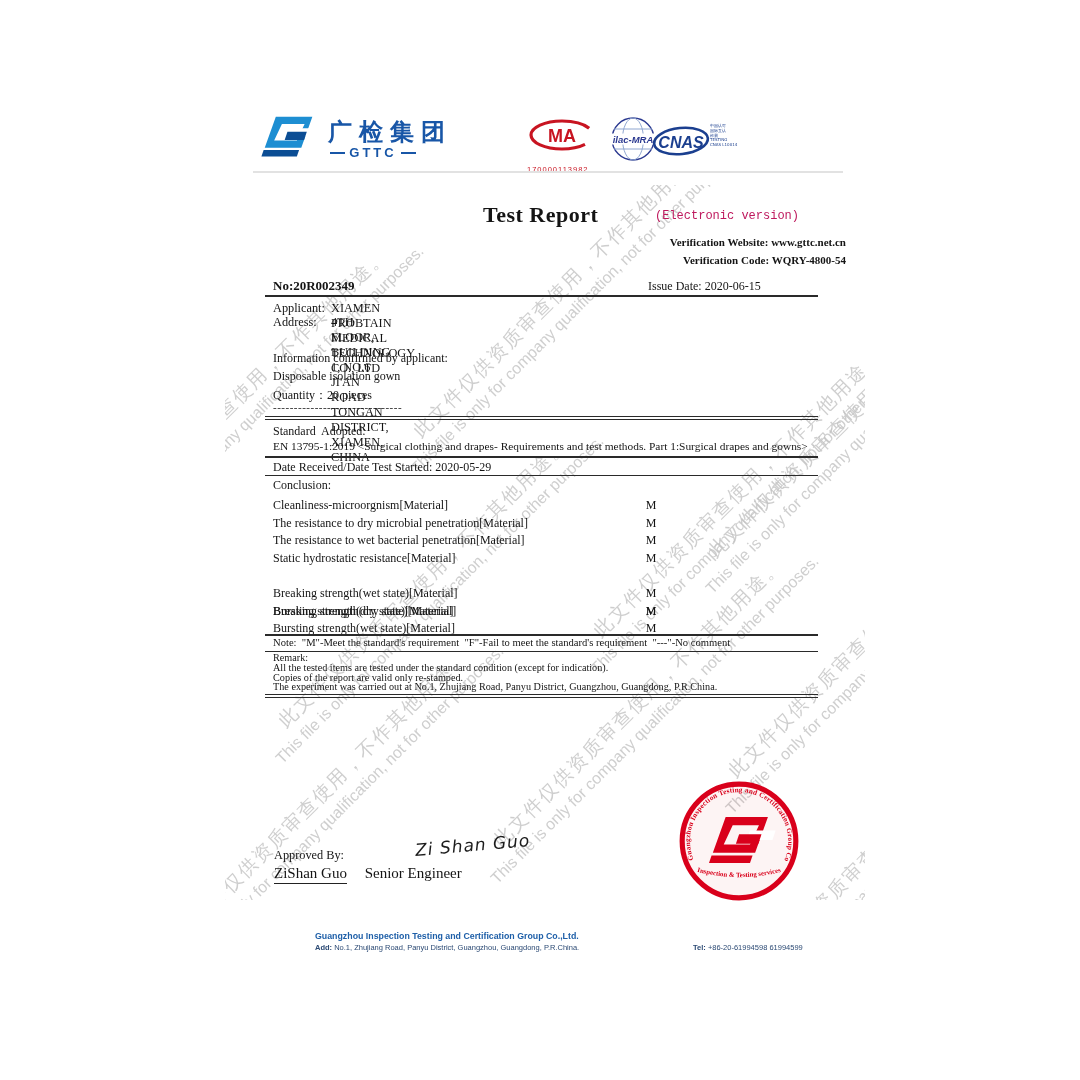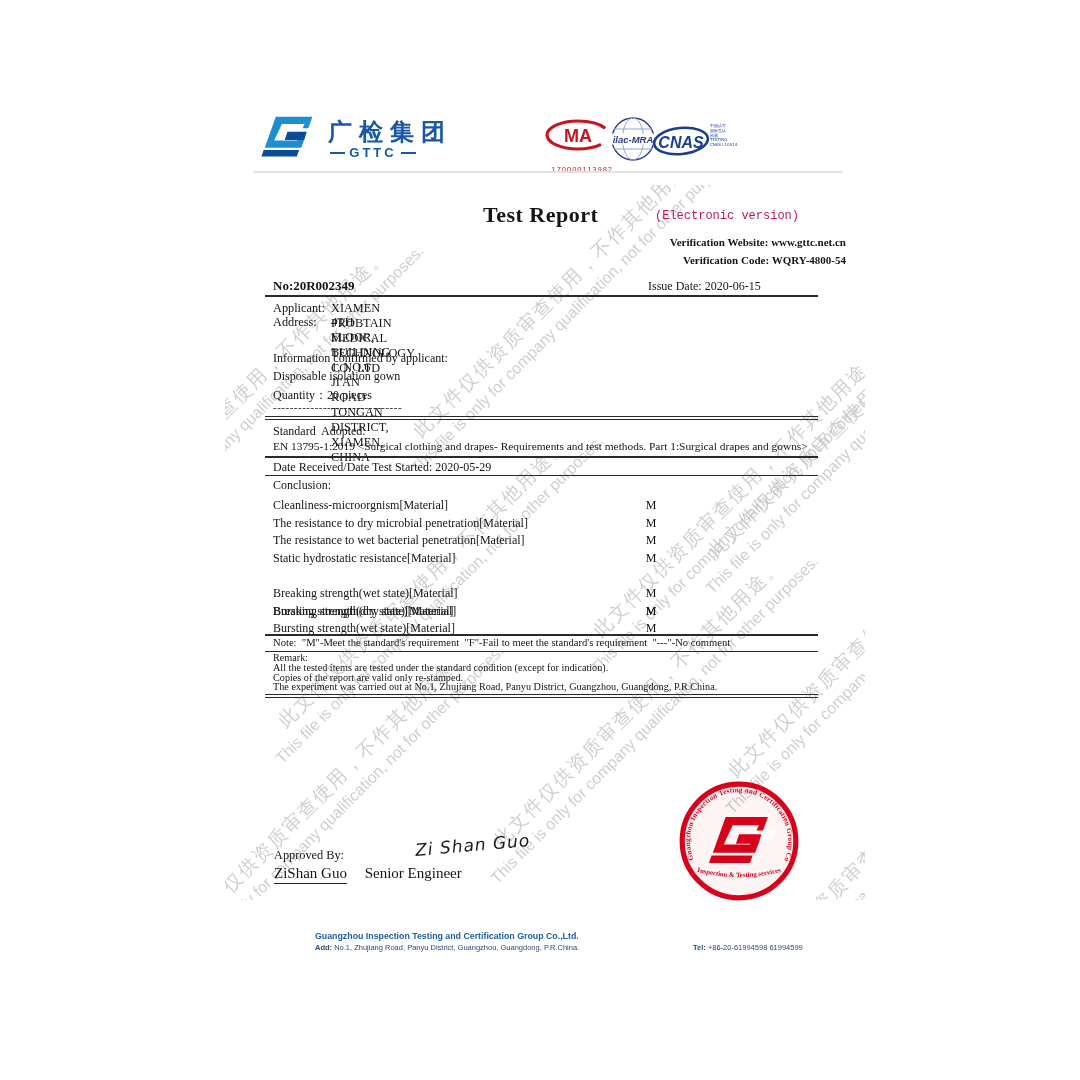--- a/index.html
+++ b/index.html
@@ -123,21 +123,21 @@
       <polygon points="12,66 76,66 72,78 8,78" fill="#0b4d94"></polygon>
     </svg>
   </div>
   <div class="abs logo-cn">广检集团</div>
   <div class="abs logo-en-row">
     <span class="dash"></span>
     <span class="logo-en">GTTC</span>
     <span class="dash"></span>
   </div>
 
-  <div class="abs" style="left:527px;top:119px;width:86px;text-align:right">
+  <div class="abs" style="left:527px;top:119px;width:86px;text-align:left">
     <svg width="70" height="34" viewBox="0 0 70 34">
       <ellipse cx="35" cy="16" rx="31" ry="14" fill="none" stroke="#c81421" stroke-width="3.2" stroke-dasharray="125 26" stroke-dashoffset="-13"></ellipse>
       <text x="35" y="22.5" text-anchor="middle" font-size="18" font-weight="bold" fill="#c81421" font-family="Liberation Sans, sans-serif">MA</text>
     </svg>
     <div class="cma-num">170000113982</div>
   </div>
 
   <div class="abs" style="left:610px;top:116px">
     <svg width="46" height="46" viewBox="0 0 46 46">
       <circle cx="23" cy="23" r="21" fill="none" stroke="#2b3990" stroke-width="1.4"></circle>

